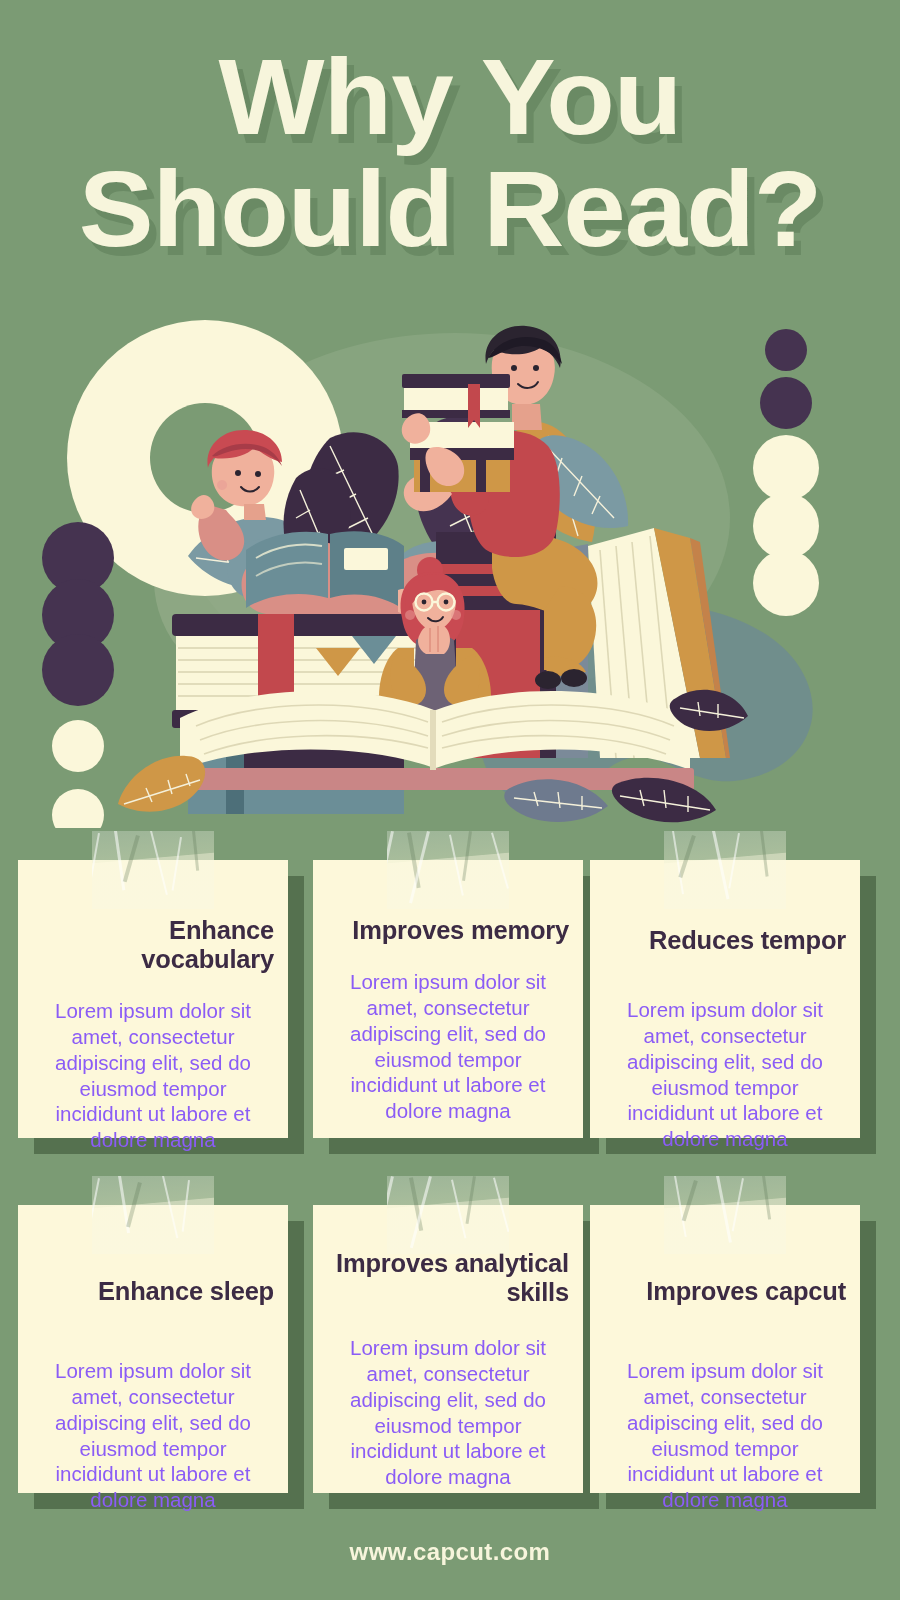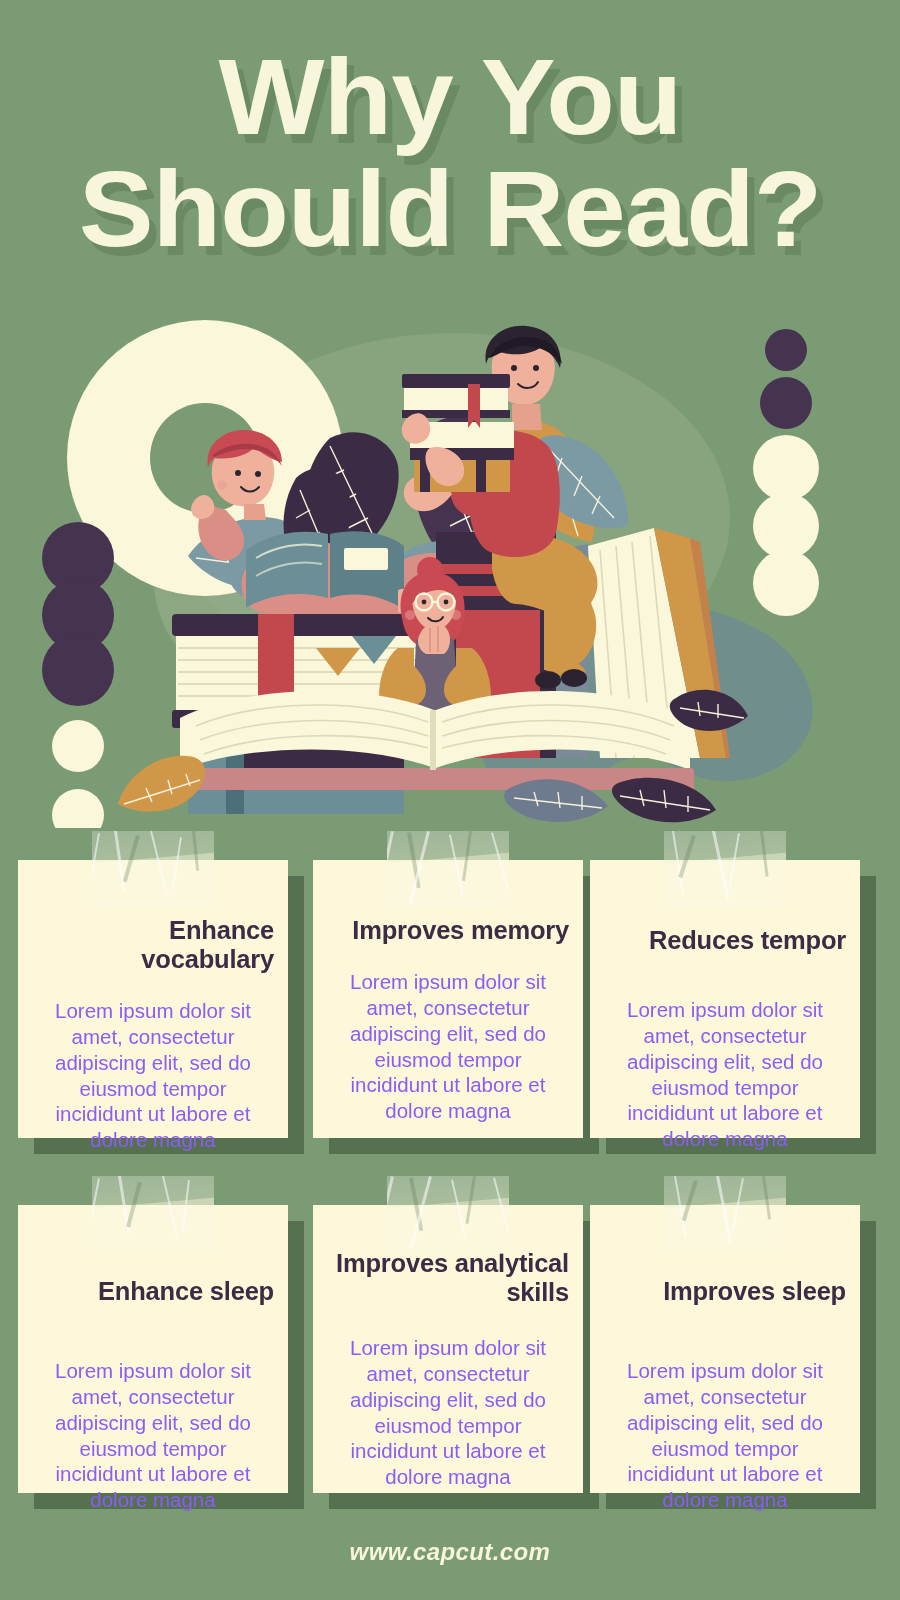--- a/index.html
+++ b/index.html
@@ -135,21 +135,20 @@
   .card.r2.t2 .card-body  { margin-top: 28px; }
 
   
   .footer {
     position: absolute;
     left: 0;
     bottom: 34px;
     width: 900px;
     text-align: center;
     z-index: 7;
-    font-style: italic;
   }
   .footer-text {
     color: #f7f5dc;
     font-weight: 700;
     font-size: 24px;
     letter-spacing: 0.4px;
   }
 </style>
 </head>
 <body>
@@ -495,21 +494,21 @@
 
     <div class="card c3 row2-h r2 t1">
       <div class="tape">
         <div class="t-base"></div>
         <div class="crease" style="left:10px;top:0;width:2px;height:62px;transform:rotate(-10deg);"></div>
         <div class="crease dark" style="left:30px;top:4px;width:4px;height:42px;transform:rotate(17deg);"></div>
         <div class="crease" style="left:52px;top:0;width:3px;height:68px;transform:rotate(-11deg);"></div>
         <div class="crease" style="left:78px;top:2px;width:2px;height:54px;transform:rotate(11deg);"></div>
         <div class="crease dark" style="left:98px;top:0;width:3px;height:44px;transform:rotate(-8deg);"></div>
       </div>
-      <div class="card-title">Improves sleep</div>
+      <div class="card-title">Improves capcut</div>
       <div class="card-body">Lorem ipsum dolor sit amet, consectetur adipiscing elit, sed do eiusmod tempor incididunt ut labore et dolore magna</div>
     </div>
 
   </div>
 </div>
 
 <div class="footer">
   <span class="footer-text">www.capcut.com</span>
 </div>
 

